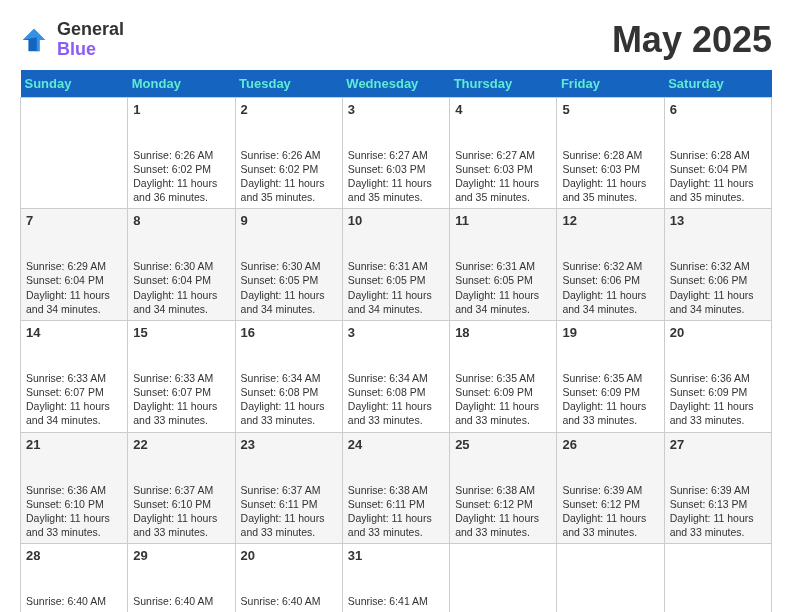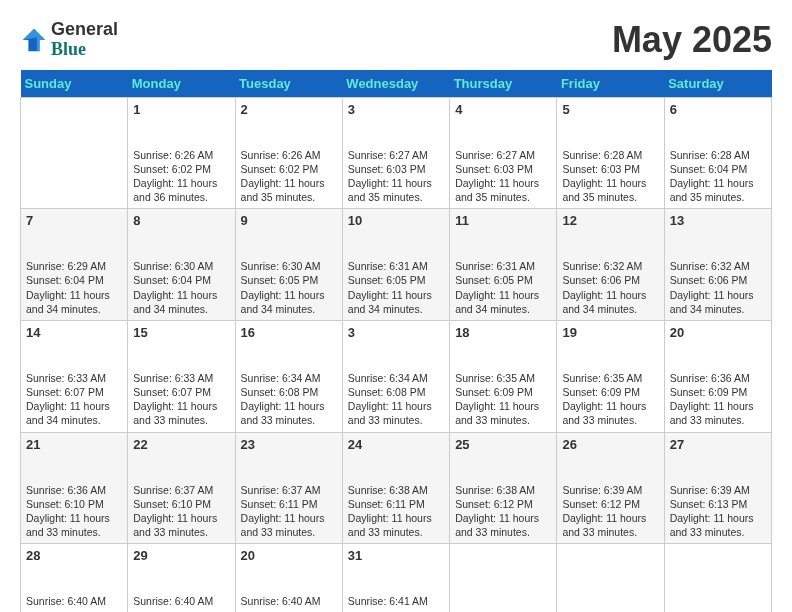--- a/index.html
+++ b/index.html
@@ -12,29 +12,29 @@
     }
     .header {
       display: flex;
       align-items: flex-start;
       justify-content: space-between;
       margin-bottom: 10px;
     }
     .logo {
       display: flex;
       align-items: center;
-      gap: 3px;
+      gap: 9px;
     }
     .logo-text {
       font-size: 18px;
       font-weight: bold;
       line-height: 1.1;
     }
     .logo-general { color: #333; }
-    .logo-blue { color: #0f766e; font-family: Liberation Serif, serif; }
+    .logo-blue { color: #8b5cf6; }
     .logo-icon {
       width: 28px;
       height: 28px;
     }
     .title-block {
       text-align: right;
     }
     .month-year {
       font-size: 36px;
       font-weight: bold;

